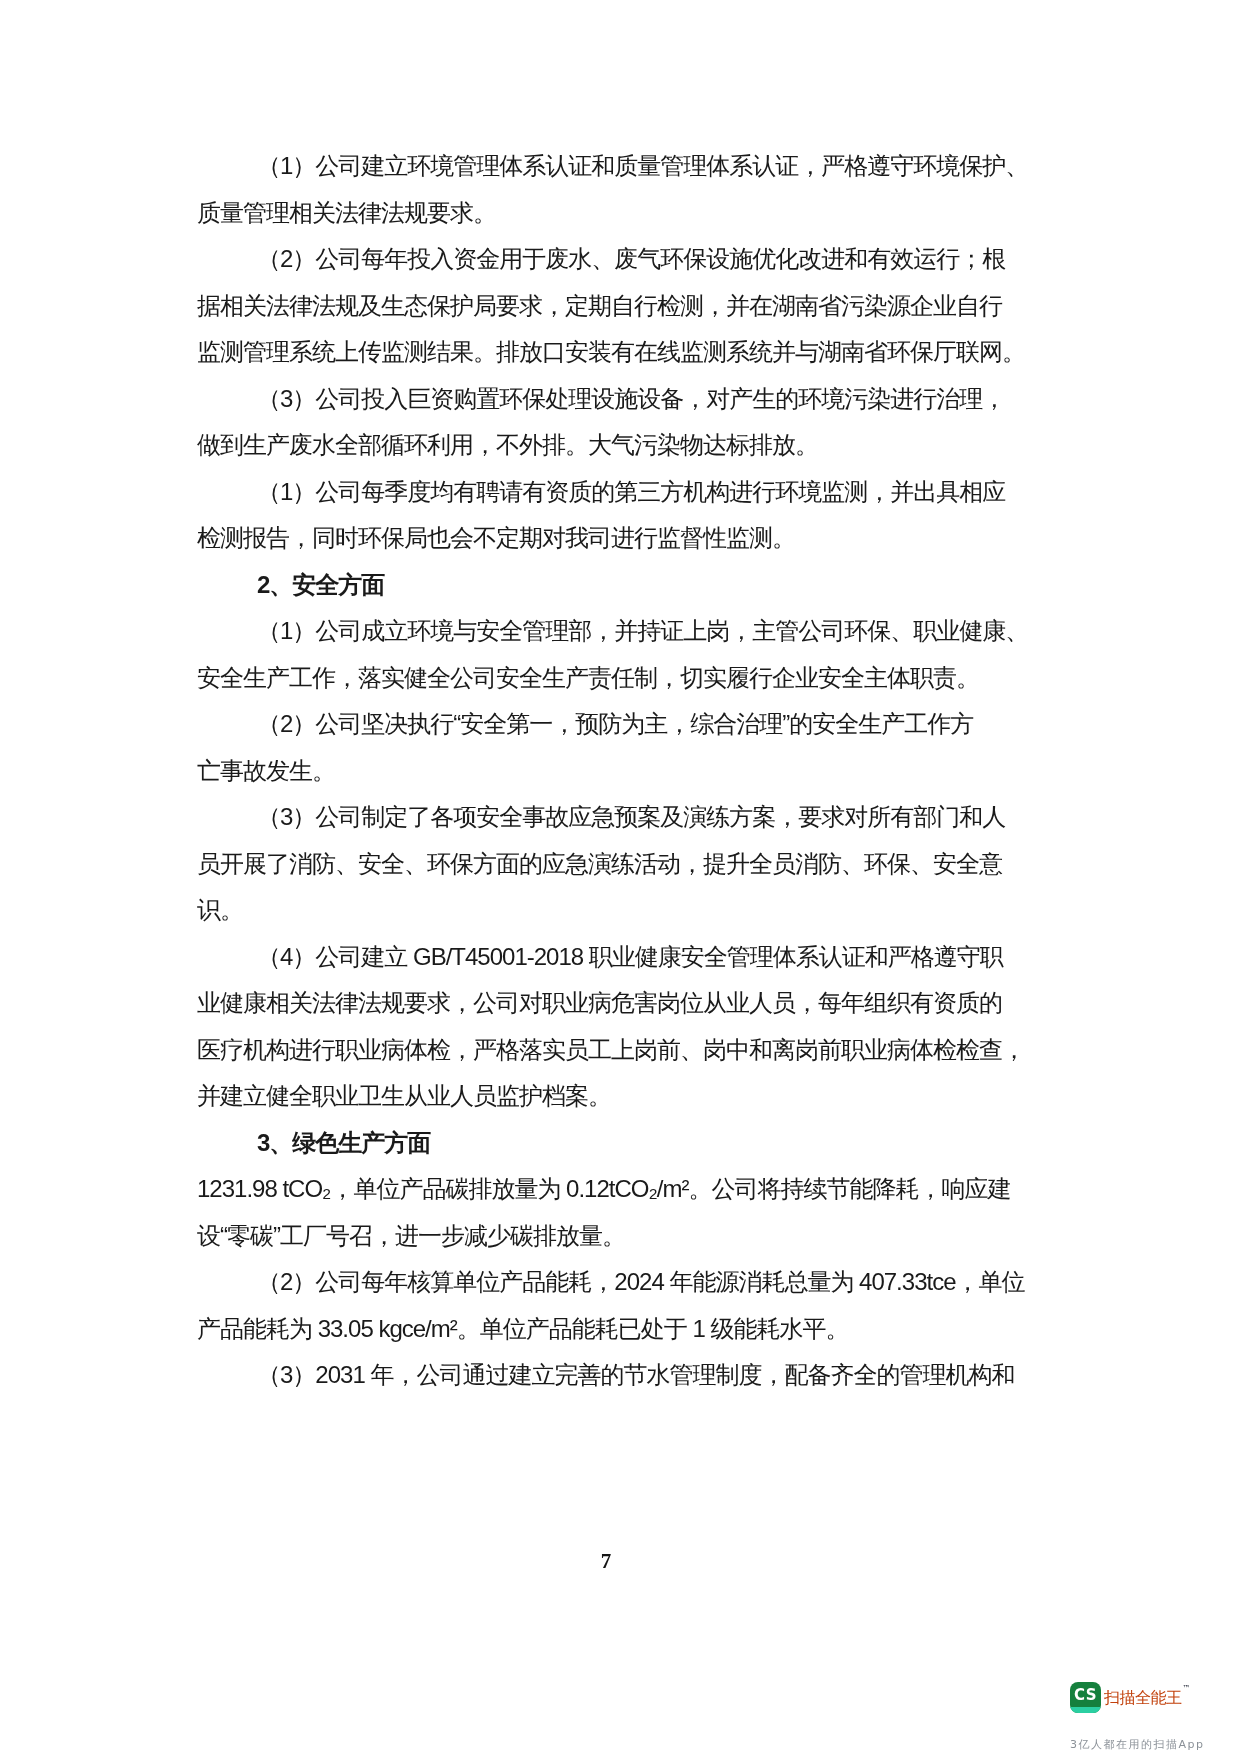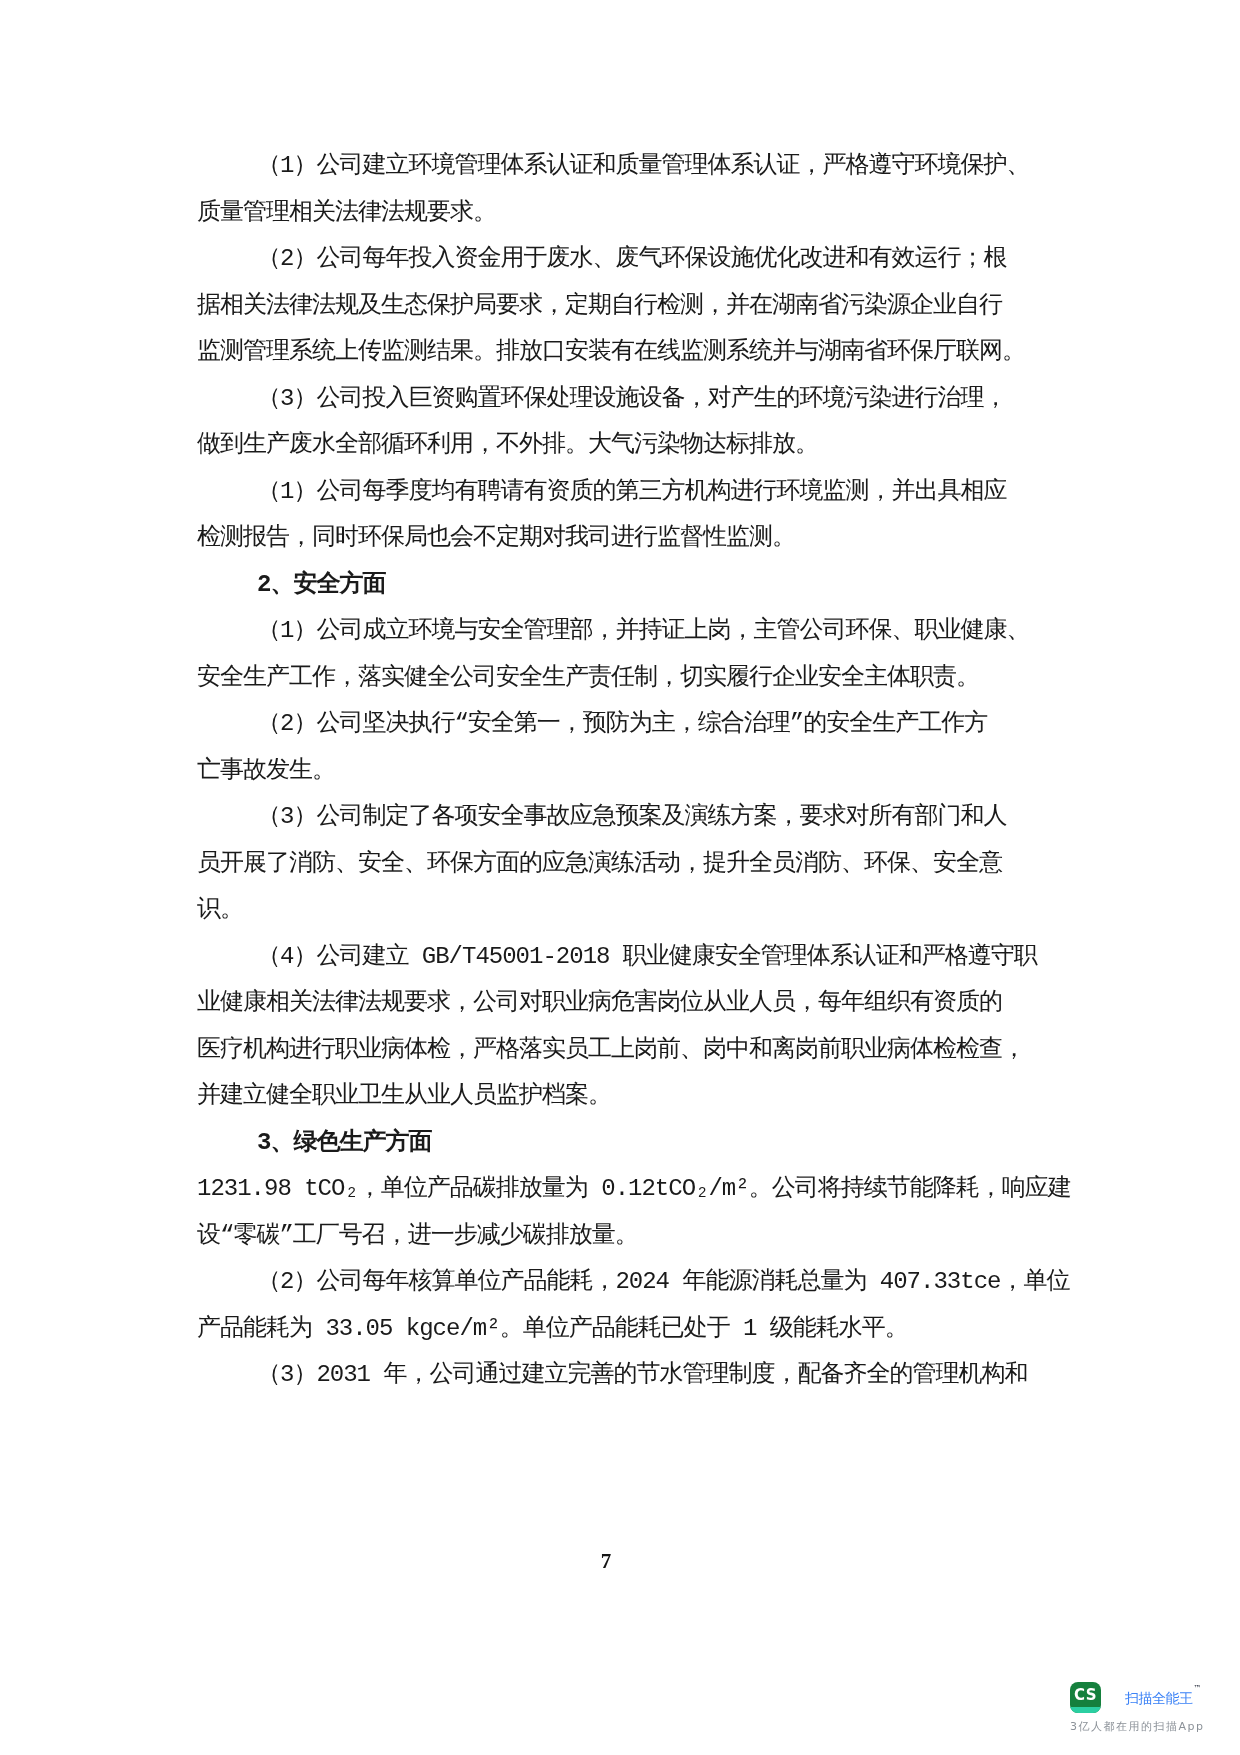--- a/index.html
+++ b/index.html
@@ -17,21 +17,21 @@
   }
   .doc-body {
     position: absolute;
     left: 197px;
     top: 143px;
     width: 835px;
     font-size: 24px;
     line-height: 46.5px;
     letter-spacing: -1px;
     color: #1a1a1a;
-    font-family: Liberation Mono, monospace;
+    font-family: Liberation Sans, sans-serif;
   }
   .line {
     white-space: pre;
     height: 46.5px;
   }
   .line.indent {
     padding-left: 60px;
   }
   .line.heading {
     font-weight: bold;
@@ -82,38 +82,38 @@
   }
   .ws-icon .teal-bar {
     position: absolute;
     bottom: 0;
     left: 0;
     right: 0;
     height: 6px;
     background: #2bcfa2;
   }
   .brand {
-    margin-left: 24px;
+    margin-left: 3px;
     font-family: "DejaVu Sans", "Liberation Sans", sans-serif;
     font-weight: 500;
-    font-size: 14px;
+    font-size: 16px;
     letter-spacing: -0.5px;
-    color: #3b82f6;
+    color: #c2410c;
     line-height: 24px;
   }
   .tm {
     font-family: "DejaVu Sans", "Liberation Sans", sans-serif;
     font-size: 8px;
     color: #1d2433;
     align-self: flex-start;
     margin-top: 2px;
     margin-left: 1px;
   }
   .tagline {
-    margin-top: 6px;
+    margin-top: 24px;
     font-family: "DejaVu Sans", "Liberation Sans", sans-serif;
     font-size: 11px;
     letter-spacing: 1.5px;
     color: #8b9198;
     white-space: nowrap;
   }
 </style>
 </head>
 <body>
 

